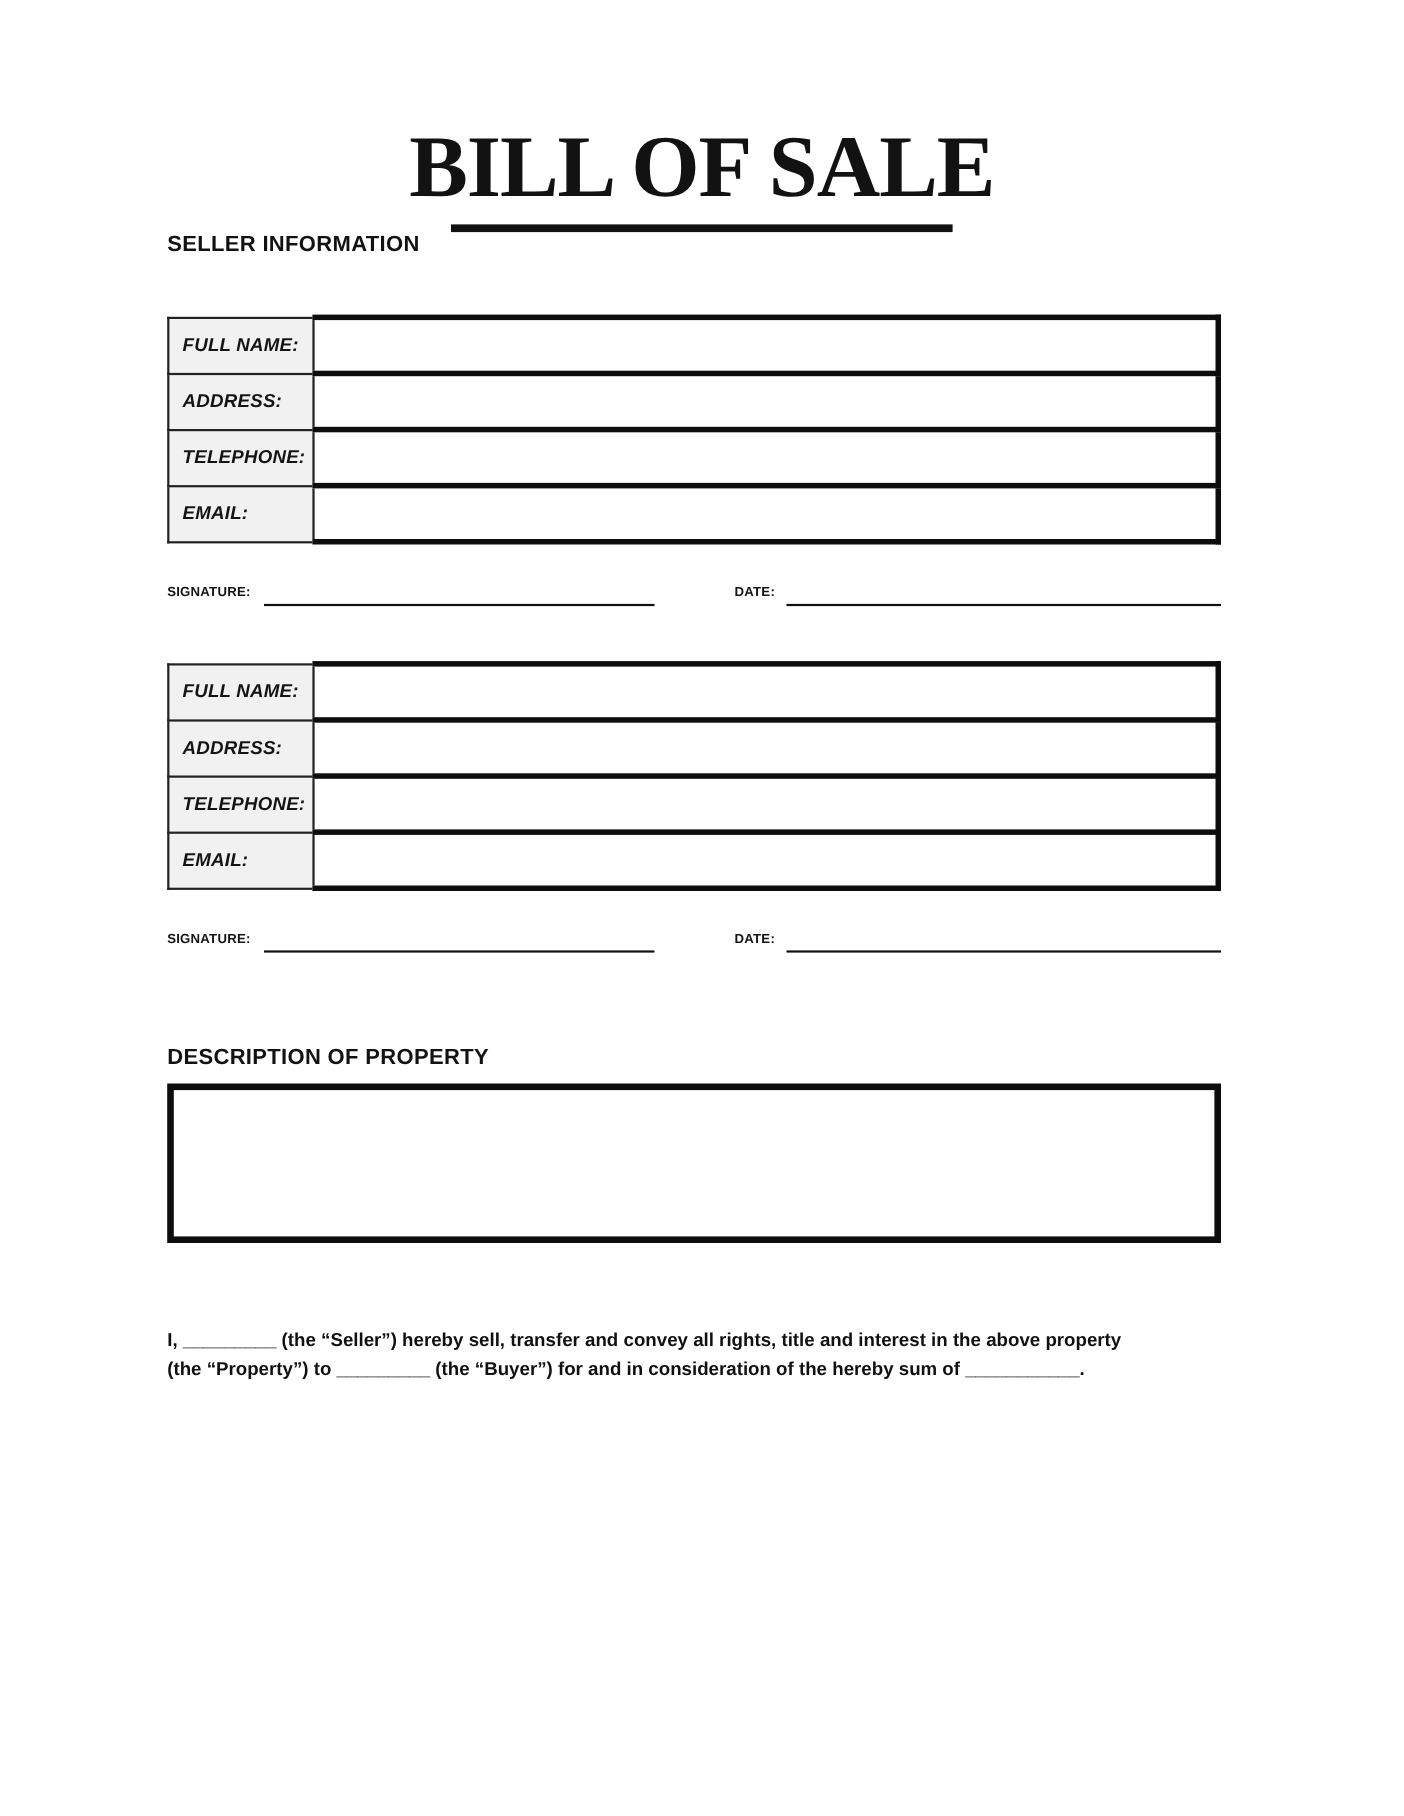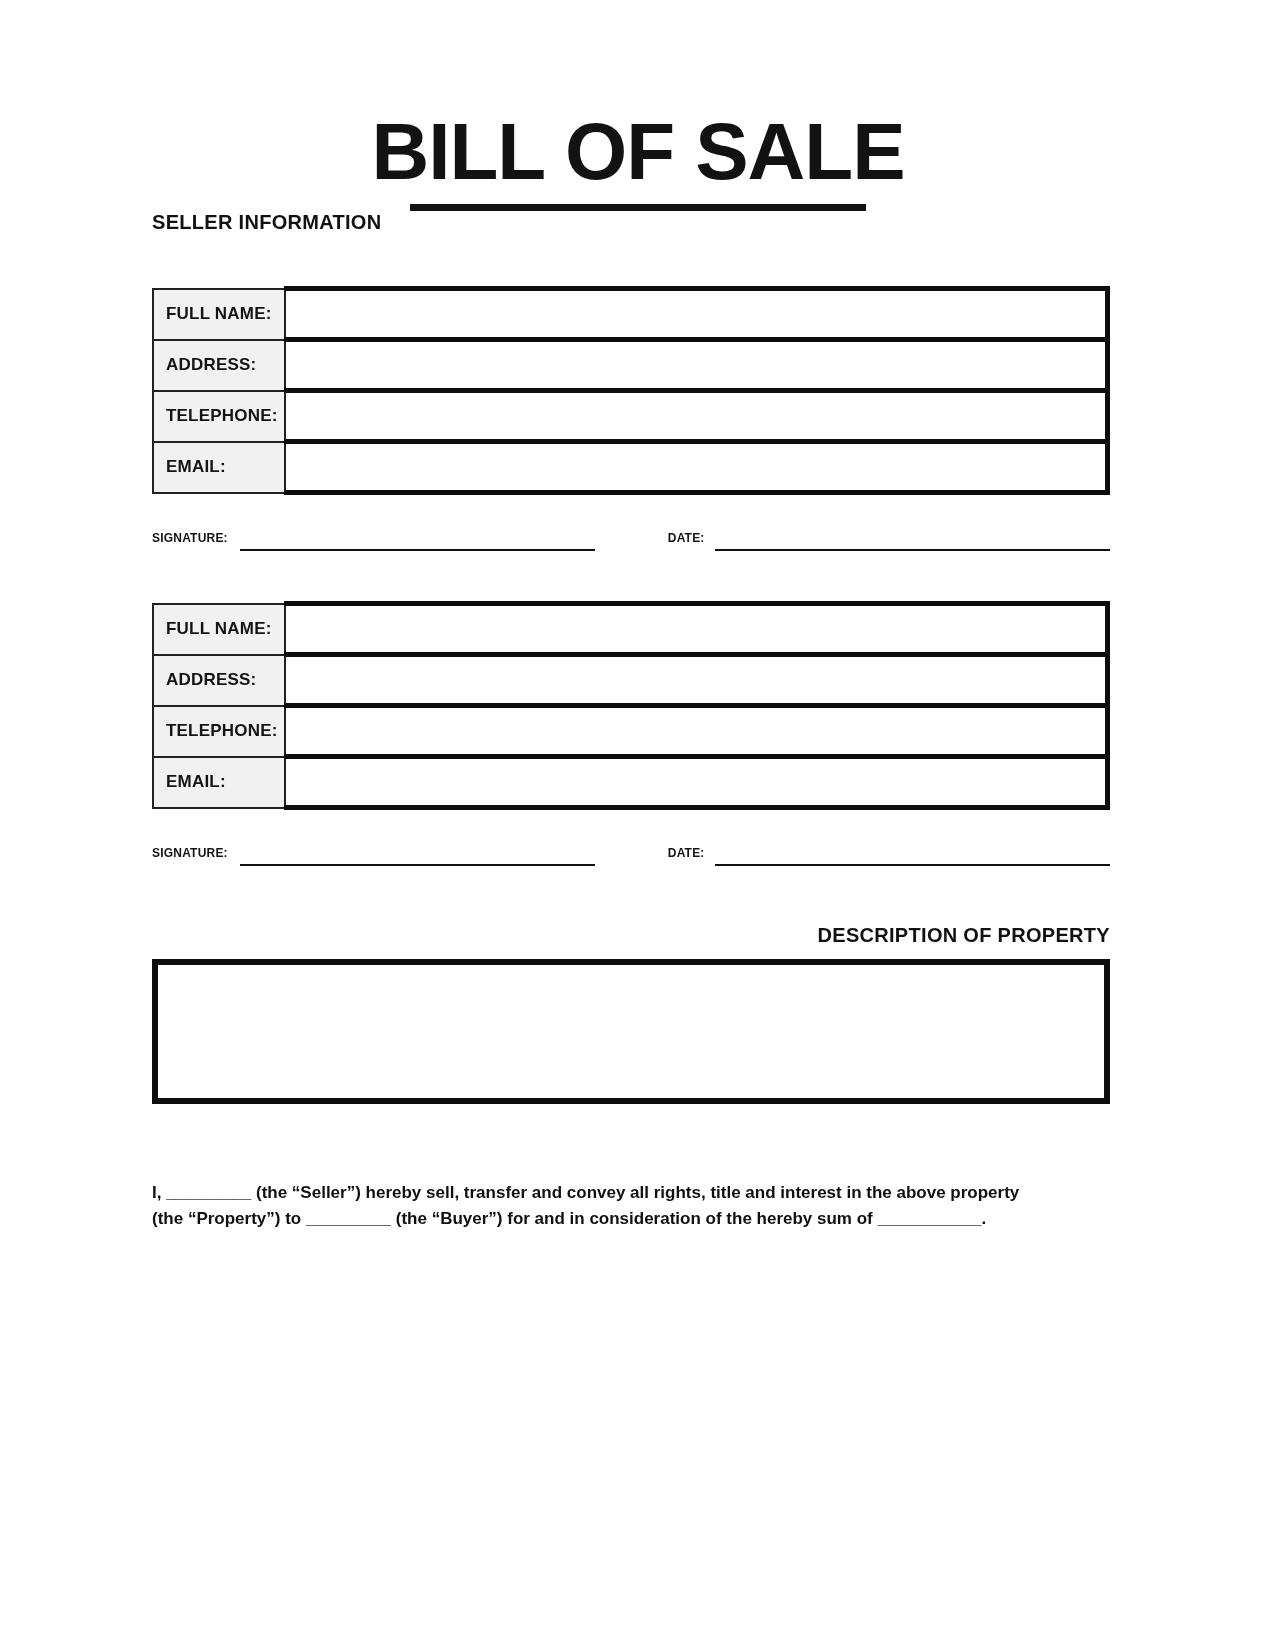--- a/index.html
+++ b/index.html
@@ -16,59 +16,61 @@
 
   
   .doc-title {
     margin-top: 112px;
     text-align: center;
     font-size: 80px;
     font-weight: 800;
     letter-spacing: -1px;
     line-height: 1;
     color: #121212;
+    font-family: Liberation Serif, serif;
   }
   .title-rule {
     width: 456px;
     height: 7px;
     background: #111111;
     margin: 12px auto 0 auto;
   }
 
   
   .content { margin-left: 152px; width: 958px; }
 
   .section-heading {
     font-size: 20px;
     font-weight: 800;
     letter-spacing: 0.3px;
     color: #121212;
     line-height: 23px;
   }
   .seller-heading { }
   .buyer-heading  { margin-top: 70px; }
-  .property-heading { margin-top: 60px; text-align: right; }
+  .property-heading { margin-top: 86px; }
 
   
   table.info-table {
     border-collapse: collapse;
     width: 958px;
     table-layout: fixed;
     margin-top: 52px;
   }
   table.info-table td { height: 51px; }
   td.cell-label {
     width: 132px;
     background: #f1f1f1;
     border: 2px solid #222222;
     font-size: 17px;
     font-weight: 700;
     letter-spacing: 0.2px;
     padding-left: 12px;
     color: #141414;
+    font-style: italic;
   }
   td.cell-value {
     background: #ffffff;
     border-top: 5px solid #0d0d0d;
     border-right: 5px solid #0d0d0d;
     border-bottom: 5px solid #0d0d0d;
     border-left: none;
   }
 
   

